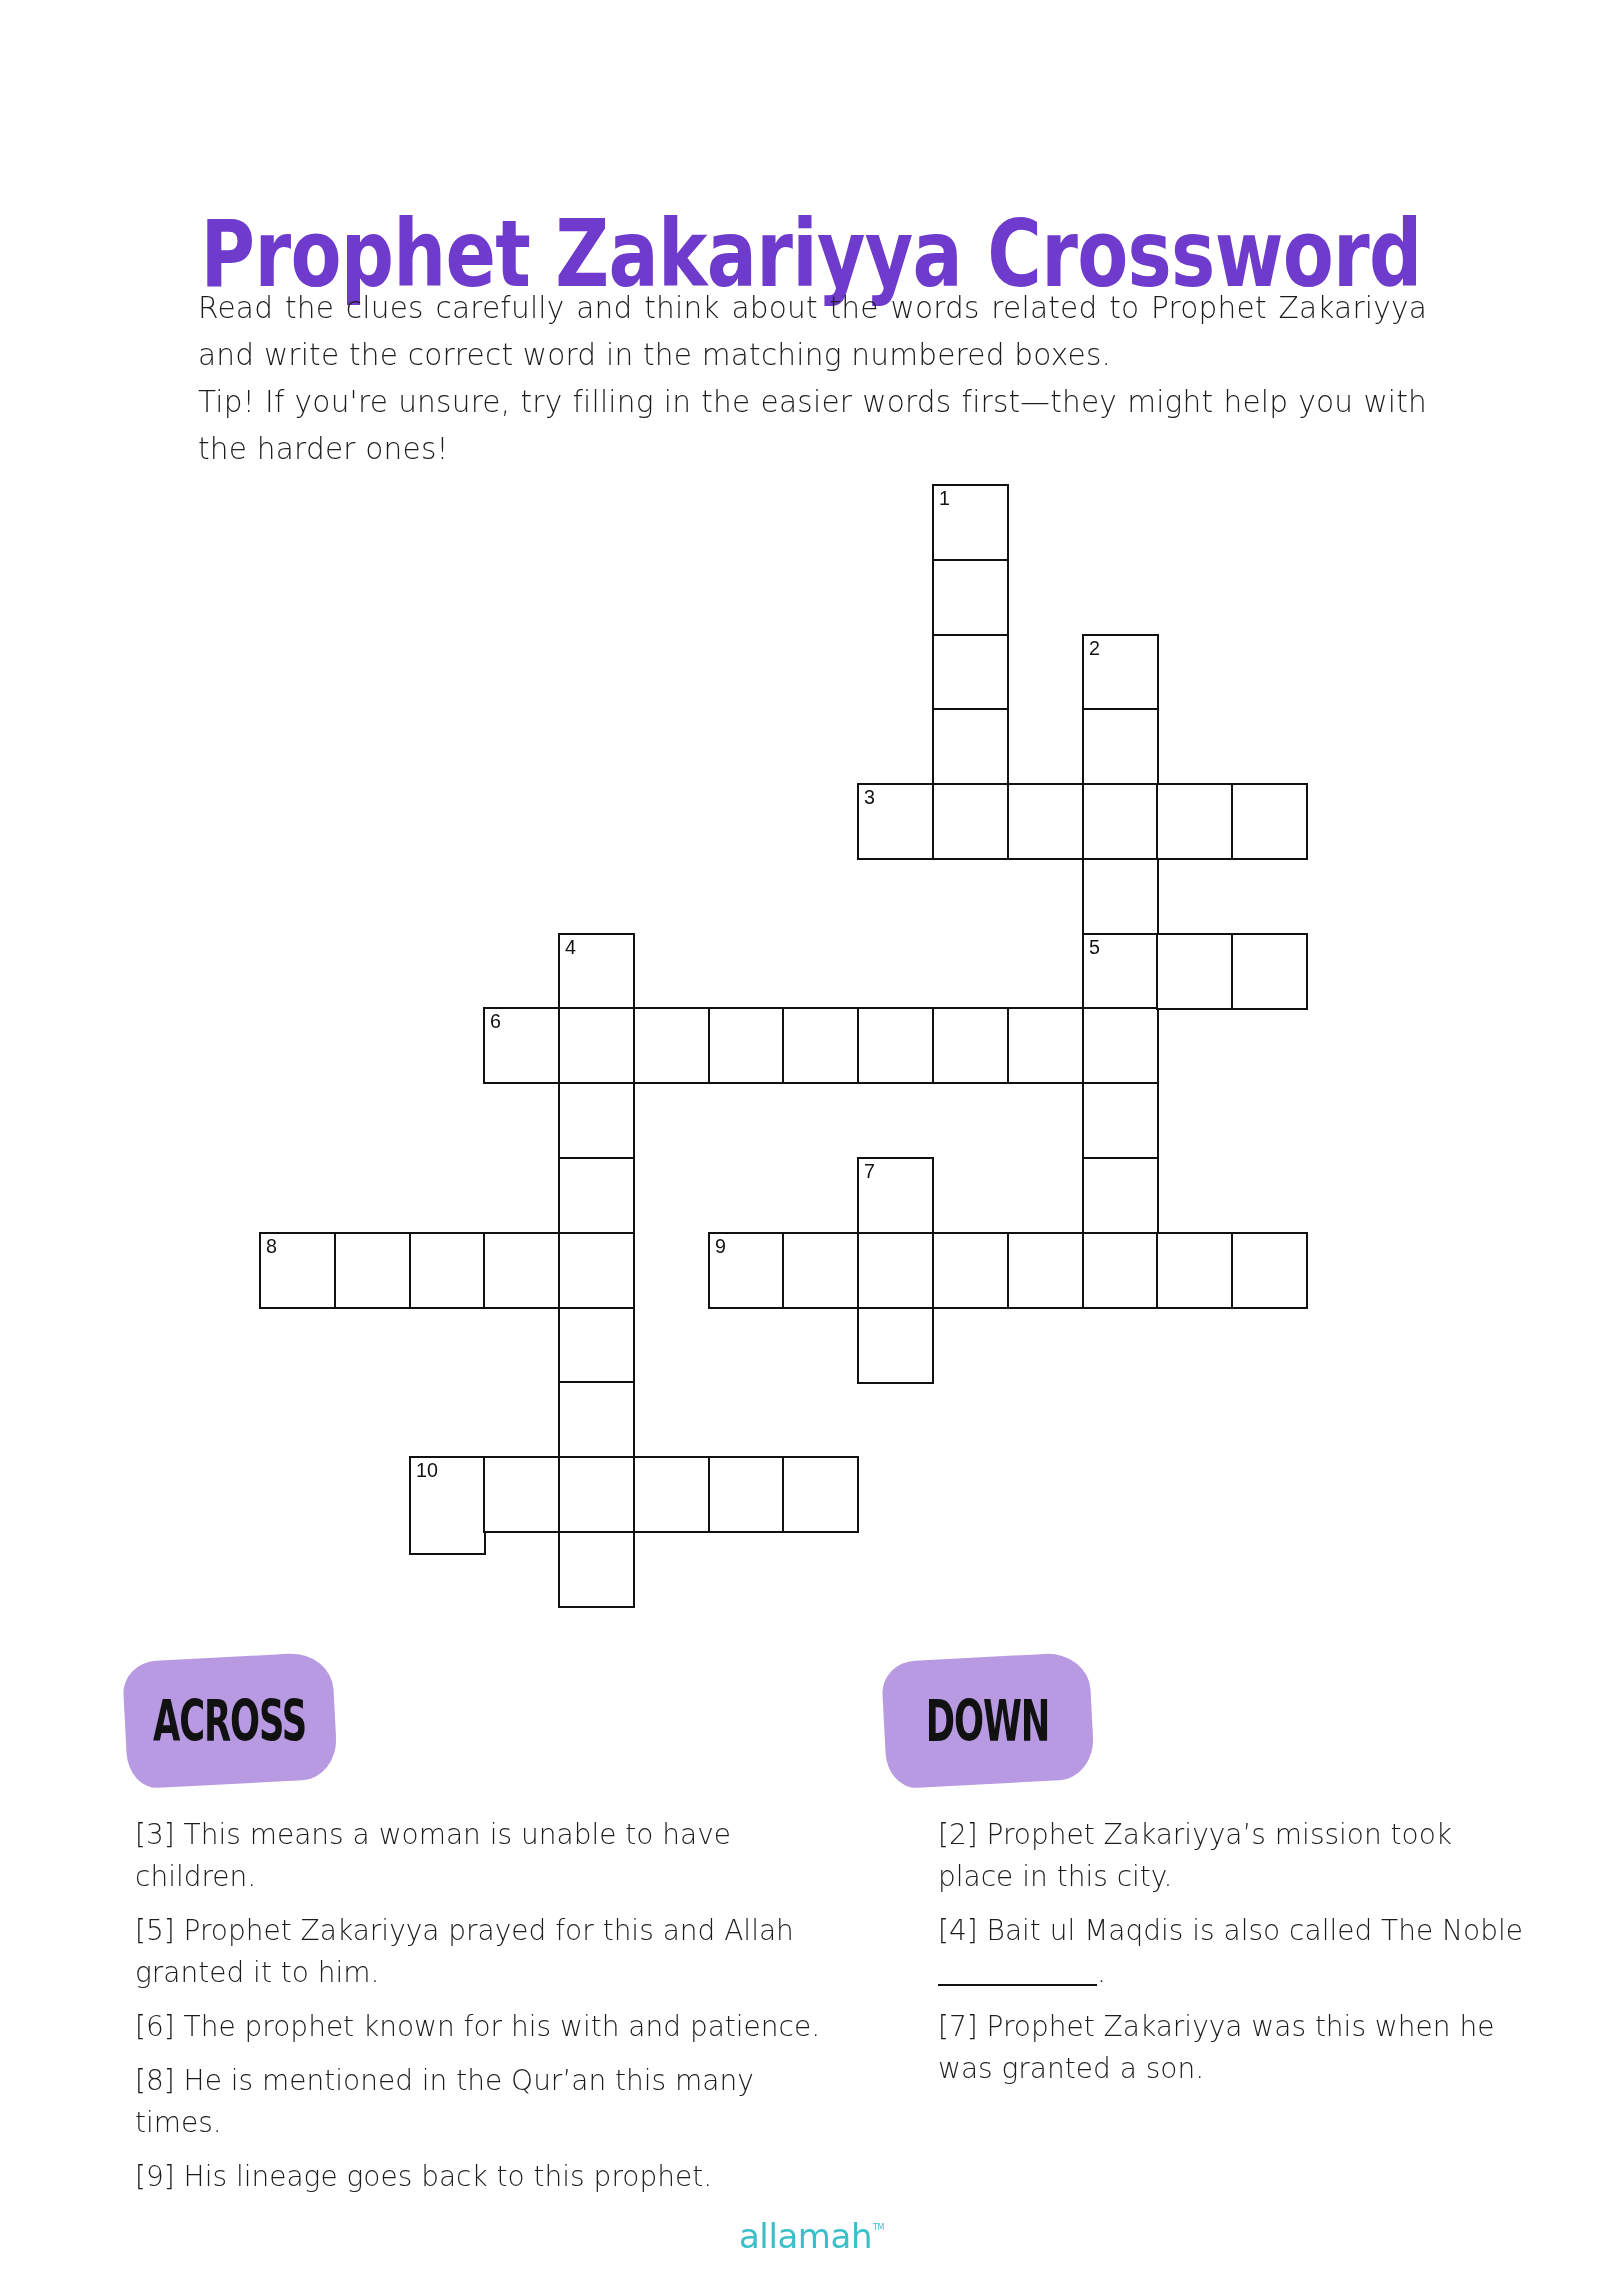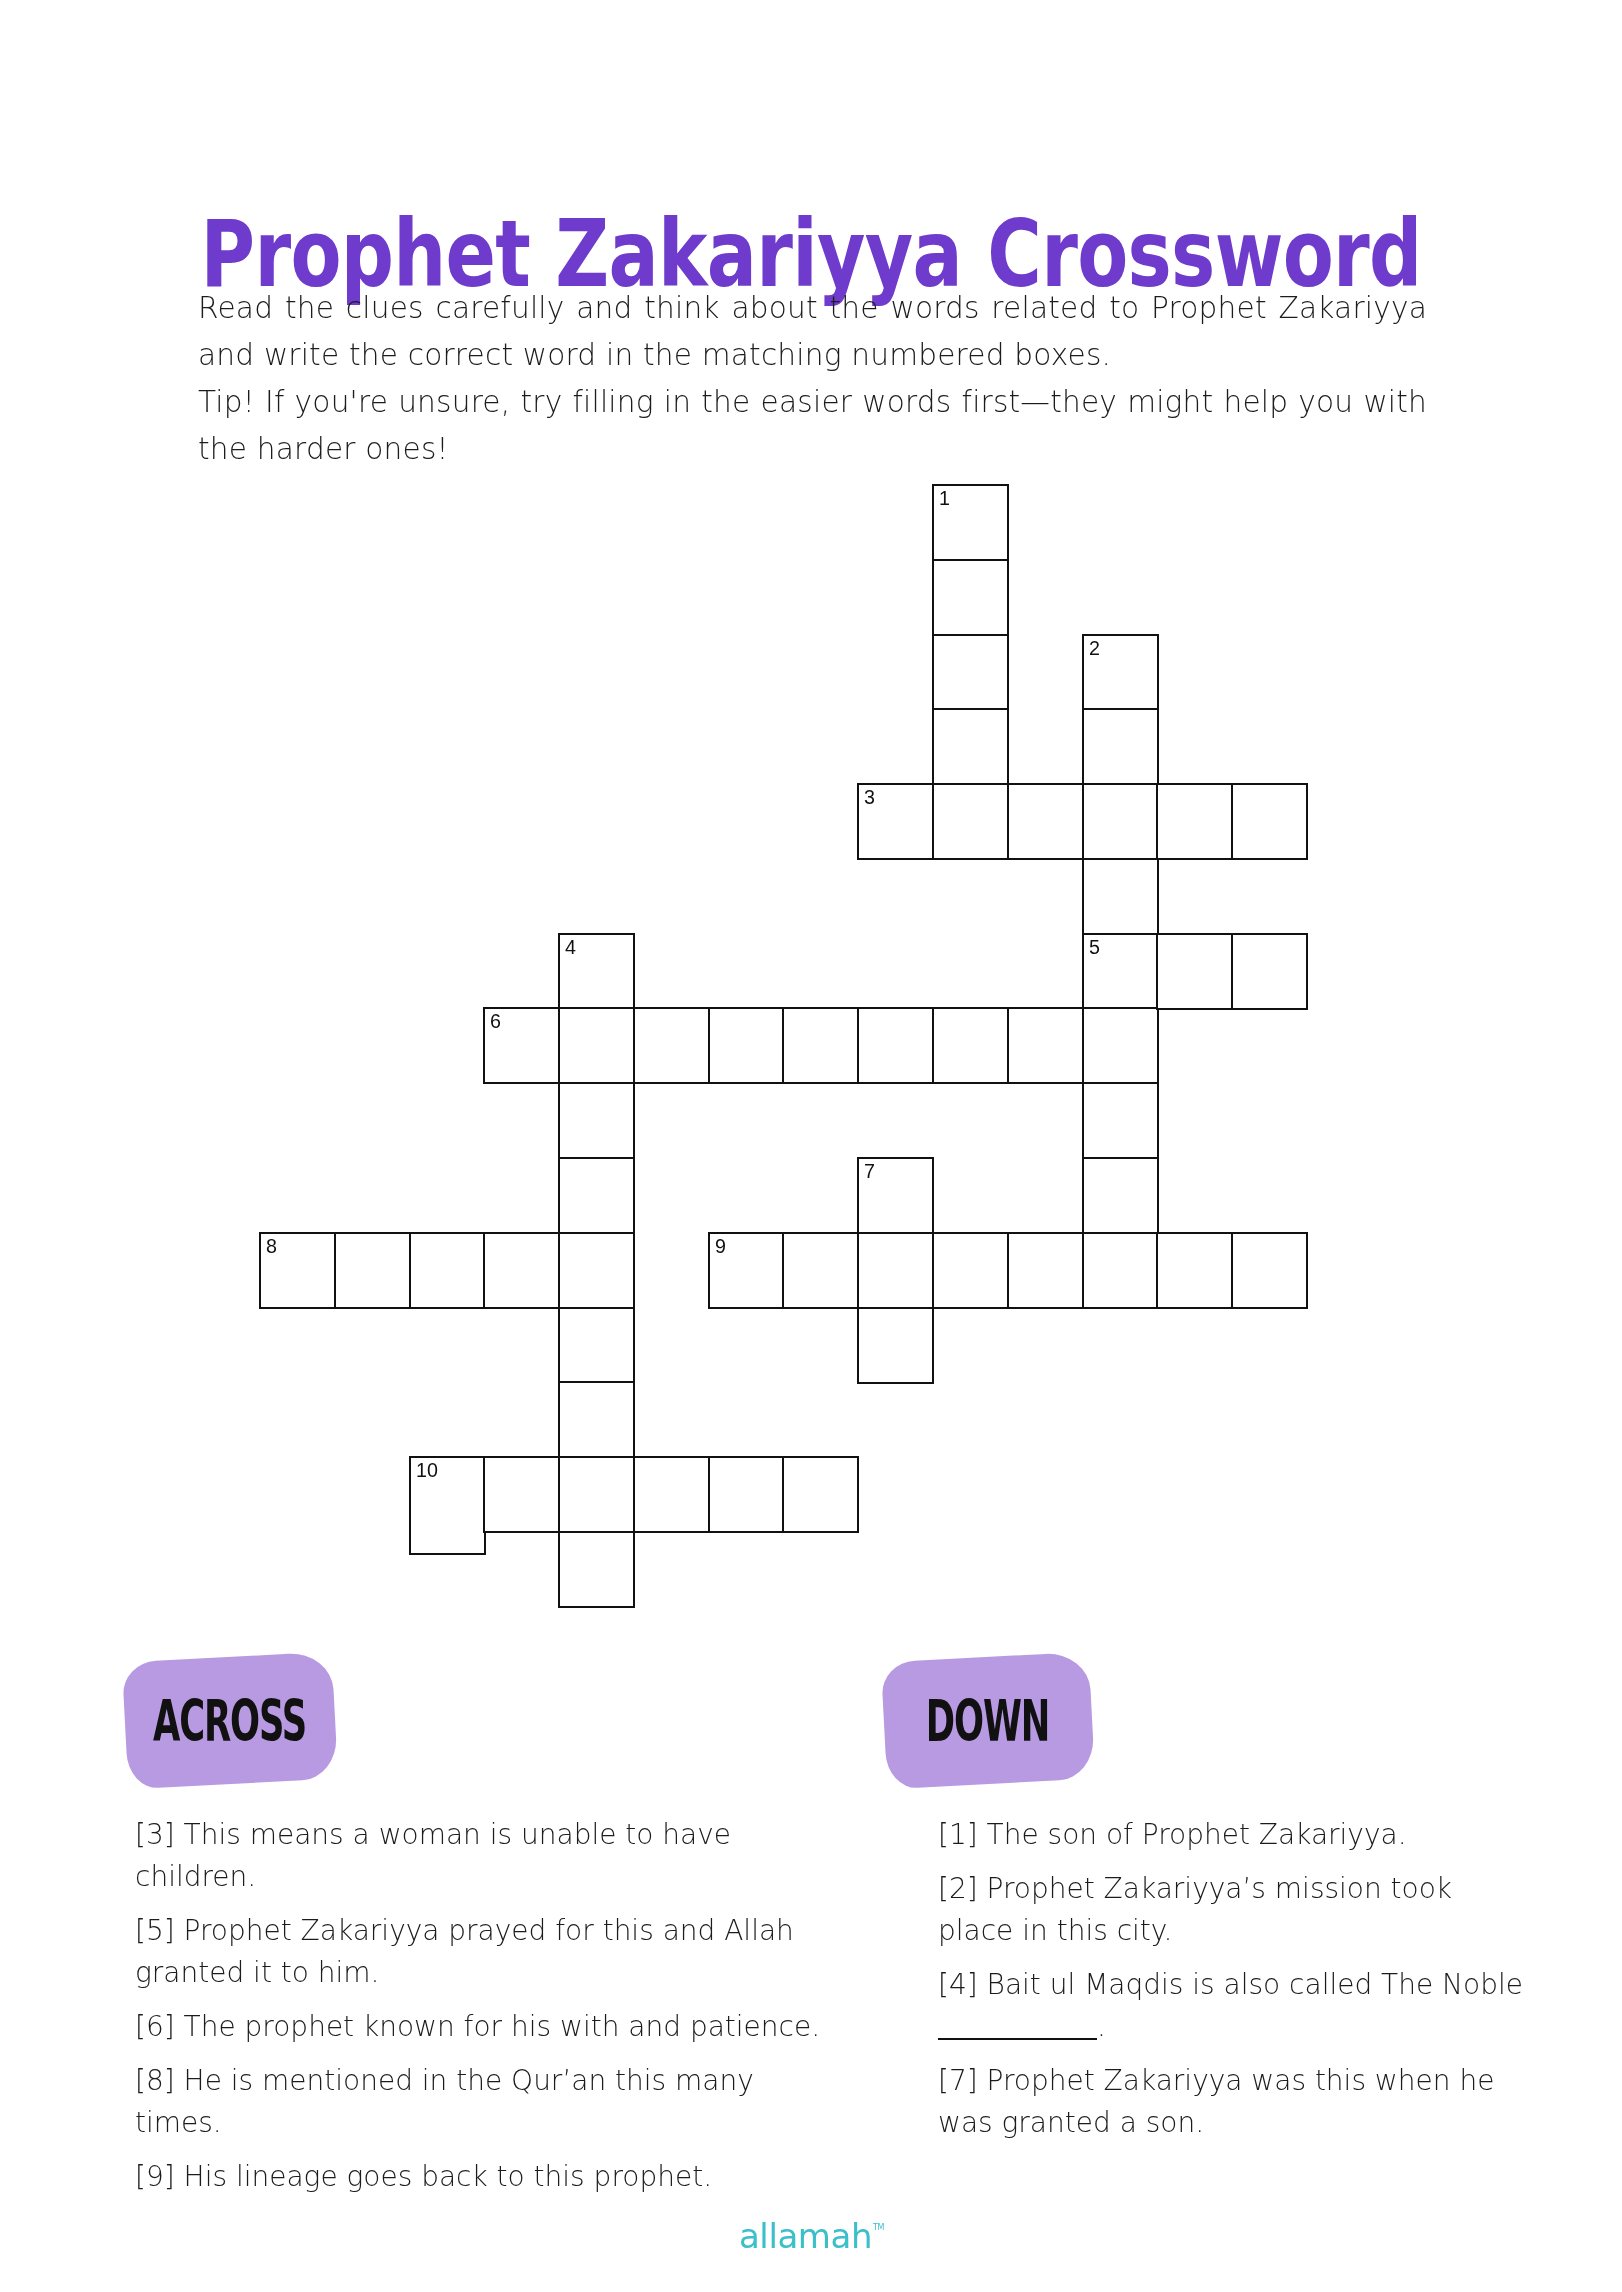--- a/index.html
+++ b/index.html
@@ -162,20 +162,19 @@
 
 <div class="clues clues-across">
   <p class="clue"><span>[3]</span> <span>This means a woman is unable to have children.</span></p>
   <p class="clue"><span>[5]</span> <span>Prophet Zakariyya prayed for this and Allah granted it to him.</span></p>
   <p class="clue"><span>[6]</span> <span>The prophet known for his with and patience.</span></p>
   <p class="clue"><span>[8]</span> <span>He is mentioned in the Qur’an this many times.</span></p>
   <p class="clue"><span>[9]</span> <span>His lineage goes back to this prophet.</span></p>
 </div>
 
 <div class="clues clues-down">
-  <p class="clue"><span>[1]</span> <span>The son of Prophet Zakariyya.</span></p>
   <p class="clue"><span>[2]</span> <span>Prophet Zakariyya’s mission took place in this city.</span></p>
   <p class="clue"><span>[4]</span> <span>Bait ul Maqdis is also called The Noble</span><br><span class="blank"></span><span>.</span></p>
   <p class="clue"><span>[7]</span> <span>Prophet Zakariyya was this when he was granted a son.</span></p>
 </div>
 
 <div class="logo"><span>allamah</span><sup>TM</sup></div>
 
 
 </body></html>

